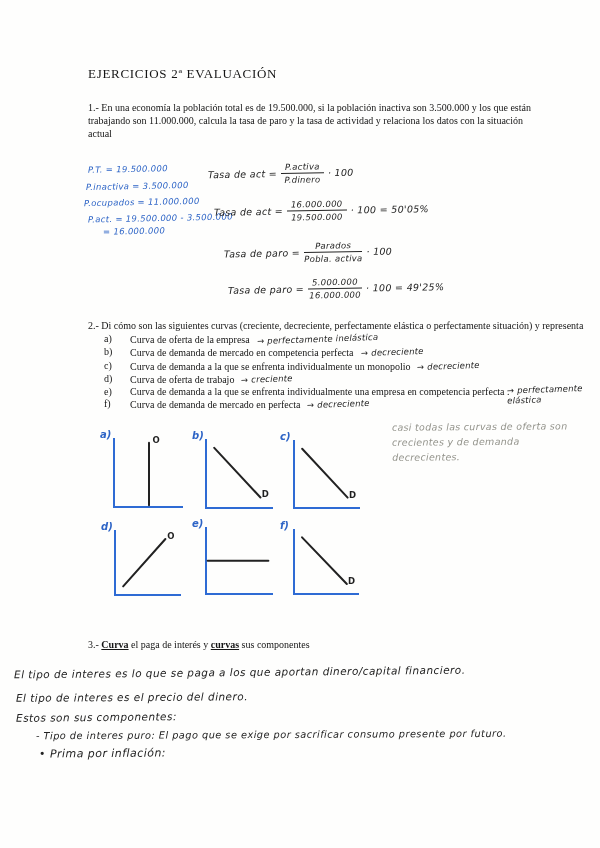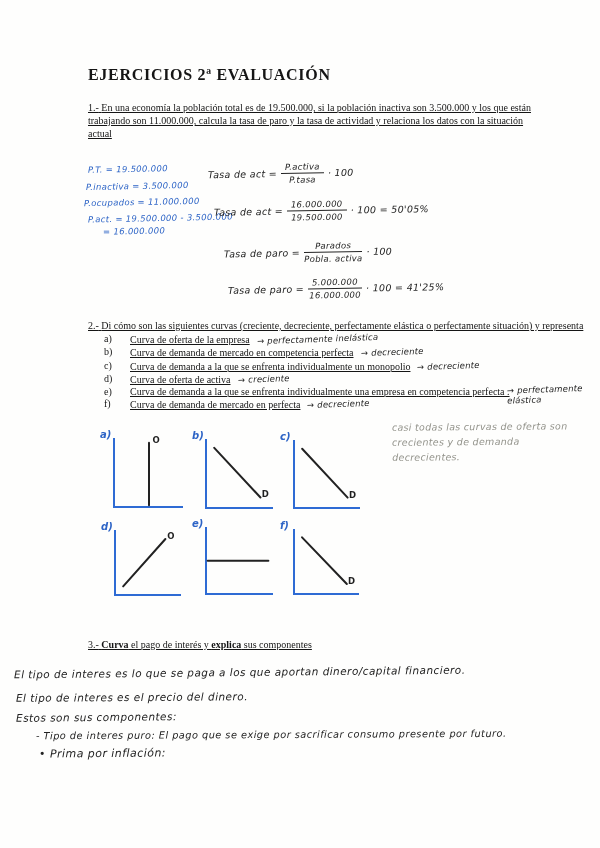--- a/index.html
+++ b/index.html
@@ -6,23 +6,23 @@
   html,body { background:#ffffff; }
   .page {
     position:relative; width:600px; height:848px;
     background:#fefefd; overflow:hidden;
     font-family:"Liberation Serif", serif; color:#141414;
   }
   
   .printed { font-family:"Liberation Serif", serif; color:#151515; }
   .title {
     position:absolute; left:88px; top:66px;
-    font-size:16px; letter-spacing:0.7px; font-weight:bold;
+    font-size:13px; letter-spacing:0.7px; font-weight:normal;
   }
-  .q-block { position:absolute; font-size:10px; line-height:13px;text-decoration:underline; }
+  .q-block { position:absolute; font-size:10px; line-height:13px; }
   .q1 { left:88px; top:101px; width:458px; }
   .q2 { left:88px; top:319px; width:505px; }
   .q3 { left:88px; top:638px; width:420px; }
   .q3 b { font-weight:bold; text-decoration:underline; }
   .q2items { margin-left:14px; margin-top:1px; }
   .item { position:relative; padding-left:28px; white-space:nowrap; line-height:12.3px; }
   .item .letter { position:absolute; left:2px; }
   
   .hand {
     font-family:"DejaVu Sans", sans-serif; font-style:italic;
@@ -79,52 +79,52 @@
     <span>En una economía la población total es de 19.500.000, si la población inactiva son 3.500.000 y los que están trabajando son 11.000.000, calcula la tasa de paro y la tasa de actividad y relaciona los datos con la situación actual</span>
   </div>
 
   <div class="blue-note hand ink-blue" style="left:88px; top:164px;">P.T. = 19.500.000</div>
   <div class="blue-note hand ink-blue" style="left:86px; top:181px;">P.inactiva = 3.500.000</div>
   <div class="blue-note hand ink-blue" style="left:84px; top:197px;">P.ocupados = 11.000.000</div>
   <div class="blue-note hand ink-blue" style="left:88px; top:213px;">P.act. = 19.500.000 - 3.500.000</div>
   <div class="blue-note hand ink-blue" style="left:103px; top:226px;">= 16.000.000</div>
 
   <div class="formula hand ink-black" style="left:208px; top:162px;">
-    <span>Tasa de act =</span><span class="frac"><span class="num">P.activa</span><span class="den">P.tasa</span></span><span>· 100</span>
+    <span>Tasa de act =</span><span class="frac"><span class="num">P.activa</span><span class="den">P.dinero</span></span><span>· 100</span>
   </div>
 
   <div class="formula hand ink-black" style="left:214px; top:199px;">
     <span>Tasa de act =</span><span class="frac"><span class="num">16.000.000</span><span class="den">19.500.000</span></span><span>· 100</span>
     <span>= 50'05%</span>
   </div>
 
   <div class="formula hand ink-black" style="left:224px; top:241px;">
     <span>Tasa de paro =</span><span class="frac"><span class="num">Parados</span><span class="den">Pobla. activa</span></span><span>· 100</span>
   </div>
 
   <div class="formula hand ink-black" style="left:228px; top:277px;">
     <span>Tasa de paro =</span><span class="frac"><span class="num">5.000.000</span><span class="den">16.000.000</span></span><span>· 100</span>
-    <span>= 41'25%</span>
+    <span>= 49'25%</span>
   </div>
 
   <div class="q-block q2 printed">
     <span>2.-</span>
     <span>Di cómo son las siguientes curvas (creciente, decreciente, perfectamente elástica o perfectamente situación) y representa</span>
     <div class="q2items">
       <div class="item">
         <span class="letter">a)</span><span>Curva de oferta de la empresa</span><span class="hand hand-annot">→ perfectamente inelástica</span>
       </div>
       <div class="item">
         <span class="letter">b)</span><span>Curva de demanda de mercado en competencia perfecta</span><span class="hand hand-annot">→ decreciente</span>
       </div>
       <div class="item">
         <span class="letter">c)</span><span>Curva de demanda a la que se enfrenta individualmente un monopolio</span><span class="hand hand-annot">→ decreciente</span>
       </div>
       <div class="item">
-        <span class="letter">d)</span><span>Curva de oferta de activa</span><span class="hand hand-annot">→ creciente</span>
+        <span class="letter">d)</span><span>Curva de oferta de trabajo</span><span class="hand hand-annot">→ creciente</span>
       </div>
       <div class="item item-e">
         <span class="letter">e)</span><span>Curva de demanda a la que se enfrenta individualmente una empresa en competencia perfecta .</span><span class="hand hand-annot">→ perfectamente elástica</span>
       </div>
       <div class="item">
         <span class="letter">f)</span><span>Curva de demanda de mercado en perfecta</span><span class="hand hand-annot">→ decreciente</span>
       </div>
     </div>
   </div>
 
@@ -167,21 +167,21 @@
   <div class="graph" style="left:293px; top:529px; width:66px; height:66px;">
     <span class="glabel">f)</span>
   <svg viewBox="0 0 100 100" preserveAspectRatio="none">
         <line x1="11" y1="13" x2="81" y2="86" stroke="#222222" stroke-width="2" stroke-linecap="round" vector-effect="non-scaling-stroke"></line>
       </svg>
       <span class="curve-label" style="left: 83%; top: 74%;">D</span>
     </div>
 
   <div class="q-block q3 printed">
     <span>3.-</span>
-    <b>Curva</b><span> el pago de interés y </span><b>explica</b><span> sus componentes</span>
+    <b>Curva</b><span> el paga de interés y </span><b>curvas</b><span> sus componentes</span>
   </div>
 
   <div class="answer-line hand ink-black" style="left:14px; top:666px; transform:rotate(-0.6deg);">El tipo de interes es lo que se paga a los que aportan dinero/capital financiero.</div>
   <div class="answer-line hand ink-black" style="left:16px; top:691px; transform:rotate(-0.4deg);">El tipo de interes es el precio del dinero.</div>
   <div class="answer-line hand ink-black" style="left:16px; top:711px; transform:rotate(-0.6deg);">Estos son sus componentes:</div>
   <div class="answer-line hand ink-black" style="left:36px; top:729px; font-size:9.8px; transform:rotate(-0.3deg);">- Tipo de interes puro: El pago que se exige por sacrificar consumo presente por futuro.</div>
   <div class="answer-line hand ink-black" style="left:39px; top:747px; font-size:11px; transform:rotate(-0.5deg);">• Prima por inflación:</div>
 
 </div>
 

